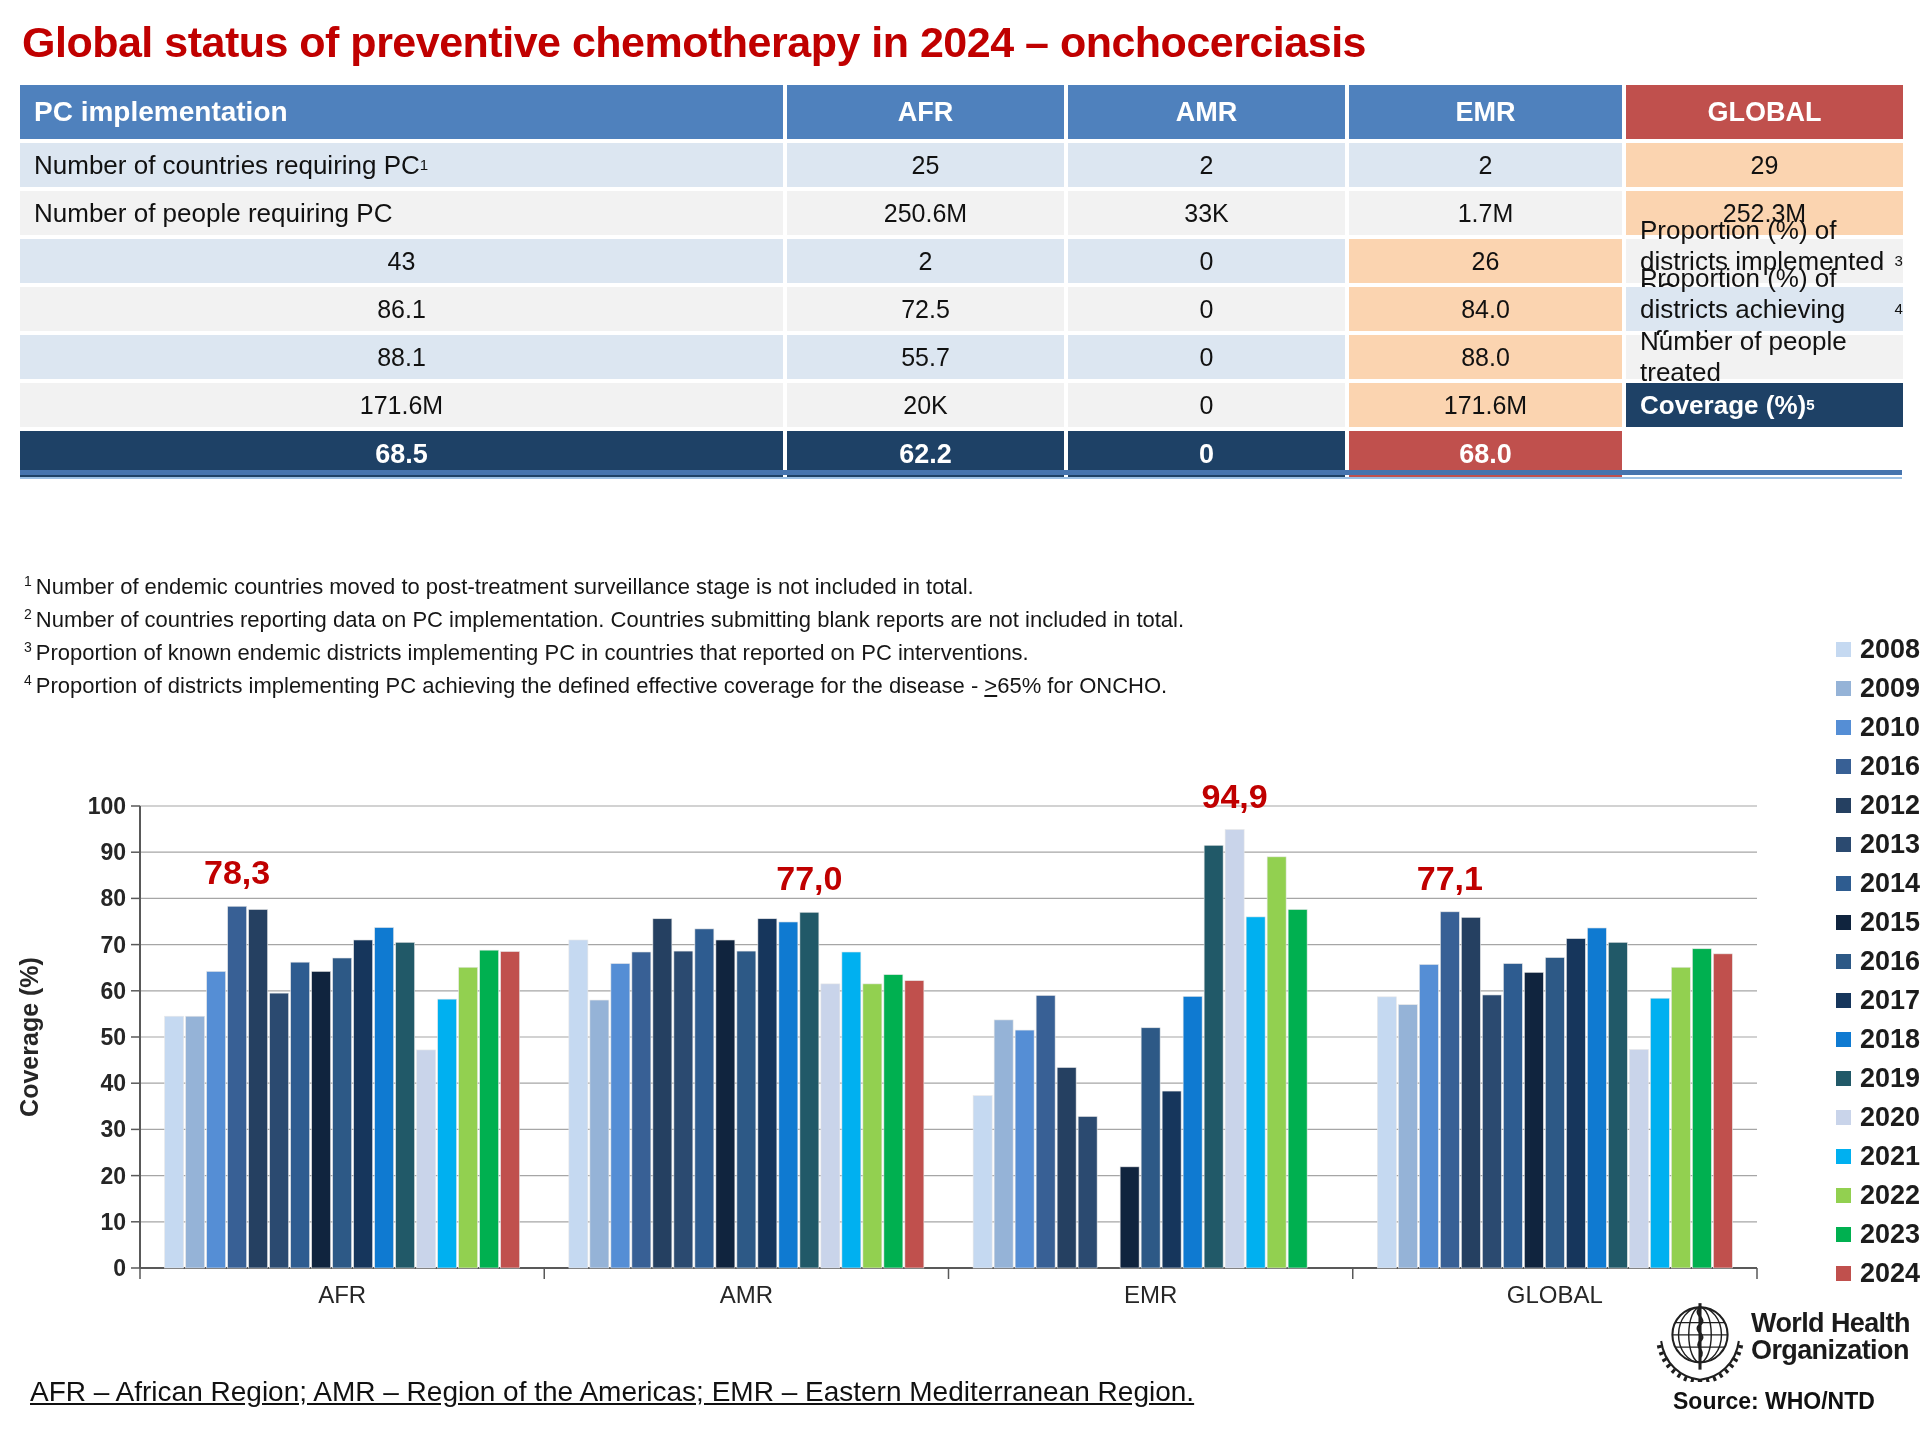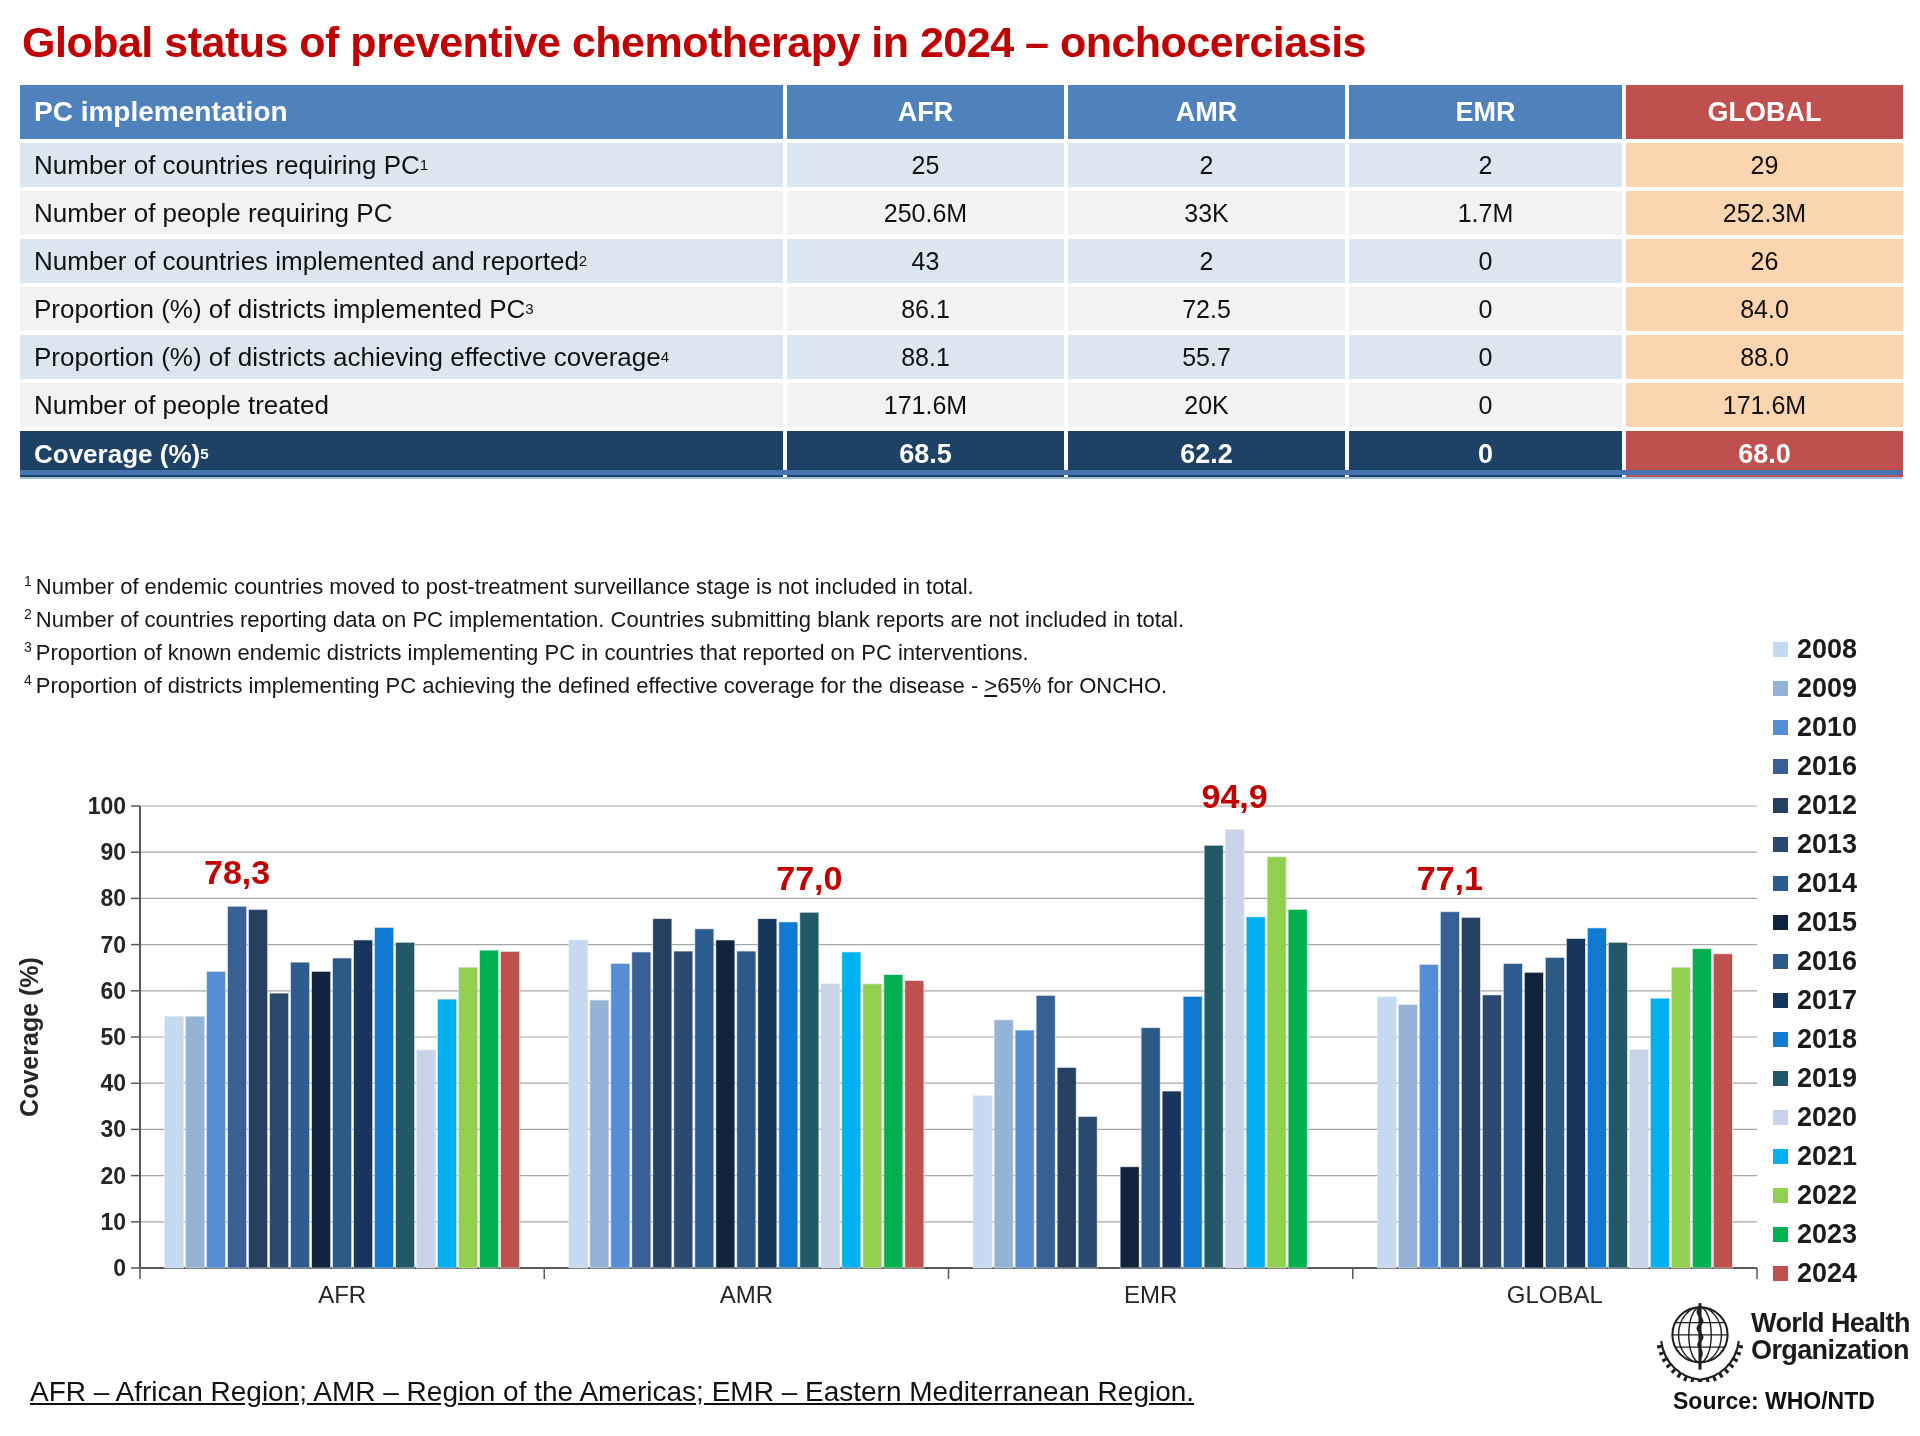--- a/index.html
+++ b/index.html
@@ -48,21 +48,21 @@
   
   .footnotes{position:absolute;left:24px;top:576px;width:1500px;color:#161616;}
   .fn{font-size:22px;line-height:22px;margin-bottom:11px;}
   .fn sup{font-size:14px;margin-right:4px;}
   .fn .ul{text-decoration:underline;}
 
   
   svg.chart{position:absolute;left:0;top:0;width:1920px;height:1436px;}
 
   
-  .legend{position:absolute;left:1773px;top:637px;display:flex;flex-direction:column;gap:14px;}
+  .legend{position:absolute;left:1836px;top:637px;display:flex;flex-direction:column;gap:14px;}
   .legend-item{display:flex;align-items:center;height:25px;}
   .legend-swatch{width:15px;height:15px;flex:0 0 15px;}
   .legend-year{margin-left:9px;font-size:27px;font-weight:700;color:#1c1c1c;line-height:25px;}
 
   
   .footer-abbr{position:absolute;left:30px;top:1376px;font-size:28px;color:#111;text-decoration:underline;}
   .who-block{position:absolute;left:1655px;top:1296px;width:260px;}
   .who-emblem{position:absolute;left:0;top:4px;}
   .who-text{position:absolute;left:96px;top:14px;font-size:27px;font-weight:700;
     color:#1b1b1b;line-height:27px;letter-spacing:-0.6px;}
@@ -84,21 +84,20 @@
       <div class="cell lab bg-blue">Number of countries requiring PC<sup>1</sup></div>
       <div class="cell val bg-blue">25</div>
       <div class="cell val bg-blue">2</div>
       <div class="cell val bg-blue">2</div>
       <div class="cell val bg-peach">29</div>
       <div class="cell lab bg-gray">Number of people requiring PC</div>
       <div class="cell val bg-gray">250.6M</div>
       <div class="cell val bg-gray">33K</div>
       <div class="cell val bg-gray">1.7M</div>
       <div class="cell val bg-peach">252.3M</div>
-      <div class="cell lab bg-blue">Number of countries implemented and reported<sup>2</sup></div>
       <div class="cell val bg-blue">43</div>
       <div class="cell val bg-blue">2</div>
       <div class="cell val bg-blue">0</div>
       <div class="cell val bg-peach">26</div>
       <div class="cell lab bg-gray">Proportion (%) of districts implemented PC<sup>3</sup></div>
       <div class="cell val bg-gray">86.1</div>
       <div class="cell val bg-gray">72.5</div>
       <div class="cell val bg-gray">0</div>
       <div class="cell val bg-peach">84.0</div>
       <div class="cell lab bg-blue">Proportion (%) of districts achieving effective coverage<sup>4</sup></div>

